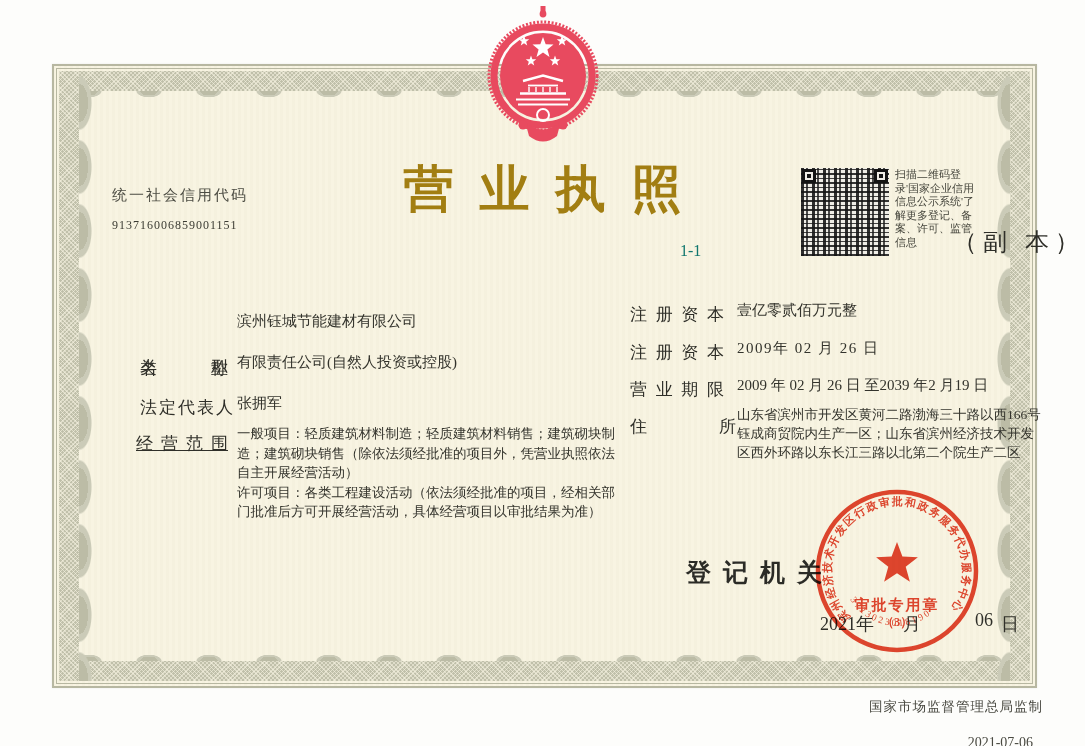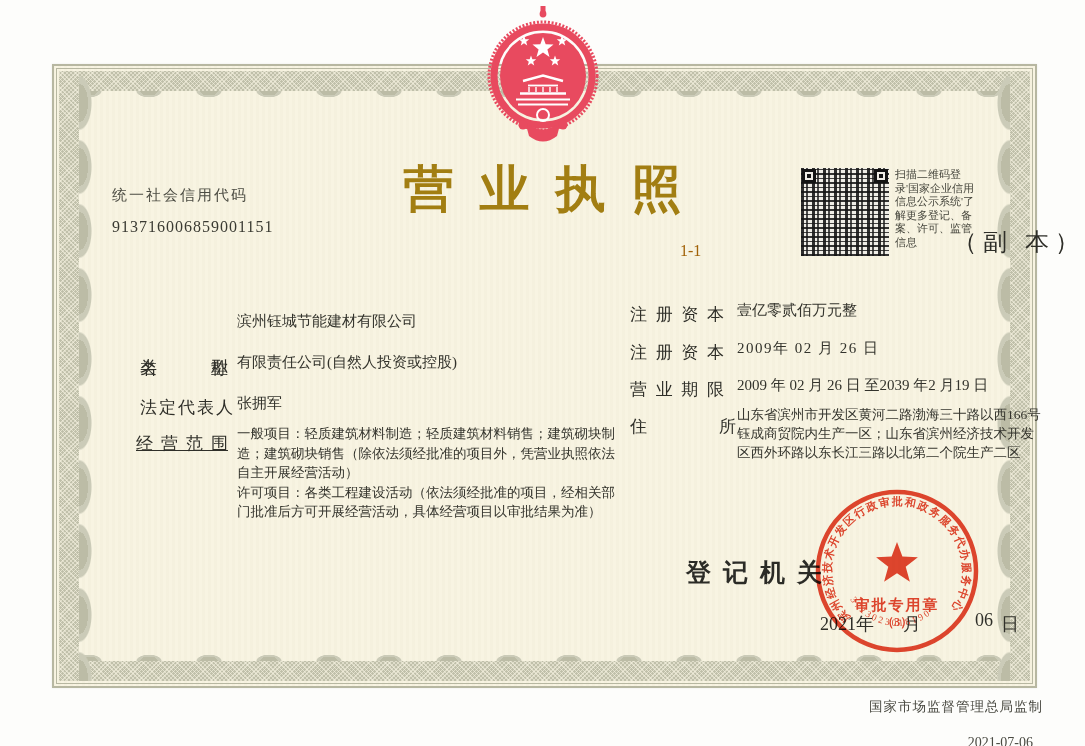--- a/index.html
+++ b/index.html
@@ -28,26 +28,26 @@
     background-size:60px 15px;background-repeat:repeat-x;}
   .strip-left::after{content:"";position:absolute;top:0;bottom:0;left:100%;width:15px;
     background-image:radial-gradient(ellipse 15px 32px at 0 32px,#bcbca6 0 9px,#cbcbb8 9px 12px,transparent 13px);
     background-size:15px 64px;background-repeat:repeat-y;}
   .strip-right::after{content:"";position:absolute;top:0;bottom:0;right:100%;width:15px;
     background-image:radial-gradient(ellipse 15px 32px at 15px 32px,#bcbca6 0 9px,#cbcbb8 9px 12px,transparent 13px);
     background-size:15px 64px;background-repeat:repeat-y;}
   
   .abs{position:absolute;}
   .credit-label{left:112px;top:186px;font-size:15px;letter-spacing:2px;color:#4c4c43;}
-  .credit-code{left:112px;top:218px;font-size:16px;color:#3a3a32;letter-spacing:1px;}
+  .credit-code{left:112px;top:218px;font-size:12px;color:#3a3a32;letter-spacing:1px;}
   .title{left:0;right:0;top:156px;text-align:center;font-size:50px;font-weight:bold;
          color:#a27e12;letter-spacing:26px;text-indent:26px;}
   .subtitle{left:0;right:0;top:226px;text-align:right;font-size:24px;font-weight:normal;
             letter-spacing:6px;text-indent:6px;color:#2e2e28;margin-left:48px;}
-  .page-no{left:680px;top:242px;font-size:16px;color:#a16207;}
+  .page-no{left:680px;top:242px;font-size:16px;color:#0f766e;}
   .qr{left:801px;top:168px;width:88px;height:88px;background-color:#efede6;
       background-image:
         repeating-linear-gradient(0deg,rgba(20,20,20,.85) 0 2px,transparent 2px 5px,rgba(25,25,25,.8) 5px 6px,transparent 6px 9px),
         repeating-linear-gradient(90deg,rgba(25,25,25,.9) 0 3px,transparent 3px 5px,rgba(35,35,35,.8) 5px 7px,transparent 7px 11px);}
   .qr::before,.qr::after{content:"";position:absolute;width:8px;height:8px;border:3px solid #141414;
       background:#efede6;box-shadow:inset 0 0 0 2px #efede6,inset 0 0 0 5px #141414;}
   .qr::before{left:1px;top:1px;}
   .qr::after{right:1px;top:1px;}
   .qr-caption{left:895px;top:168px;width:84px;font-size:11px;line-height:13.5px;
               color:#45453c;word-break:break-all;}

